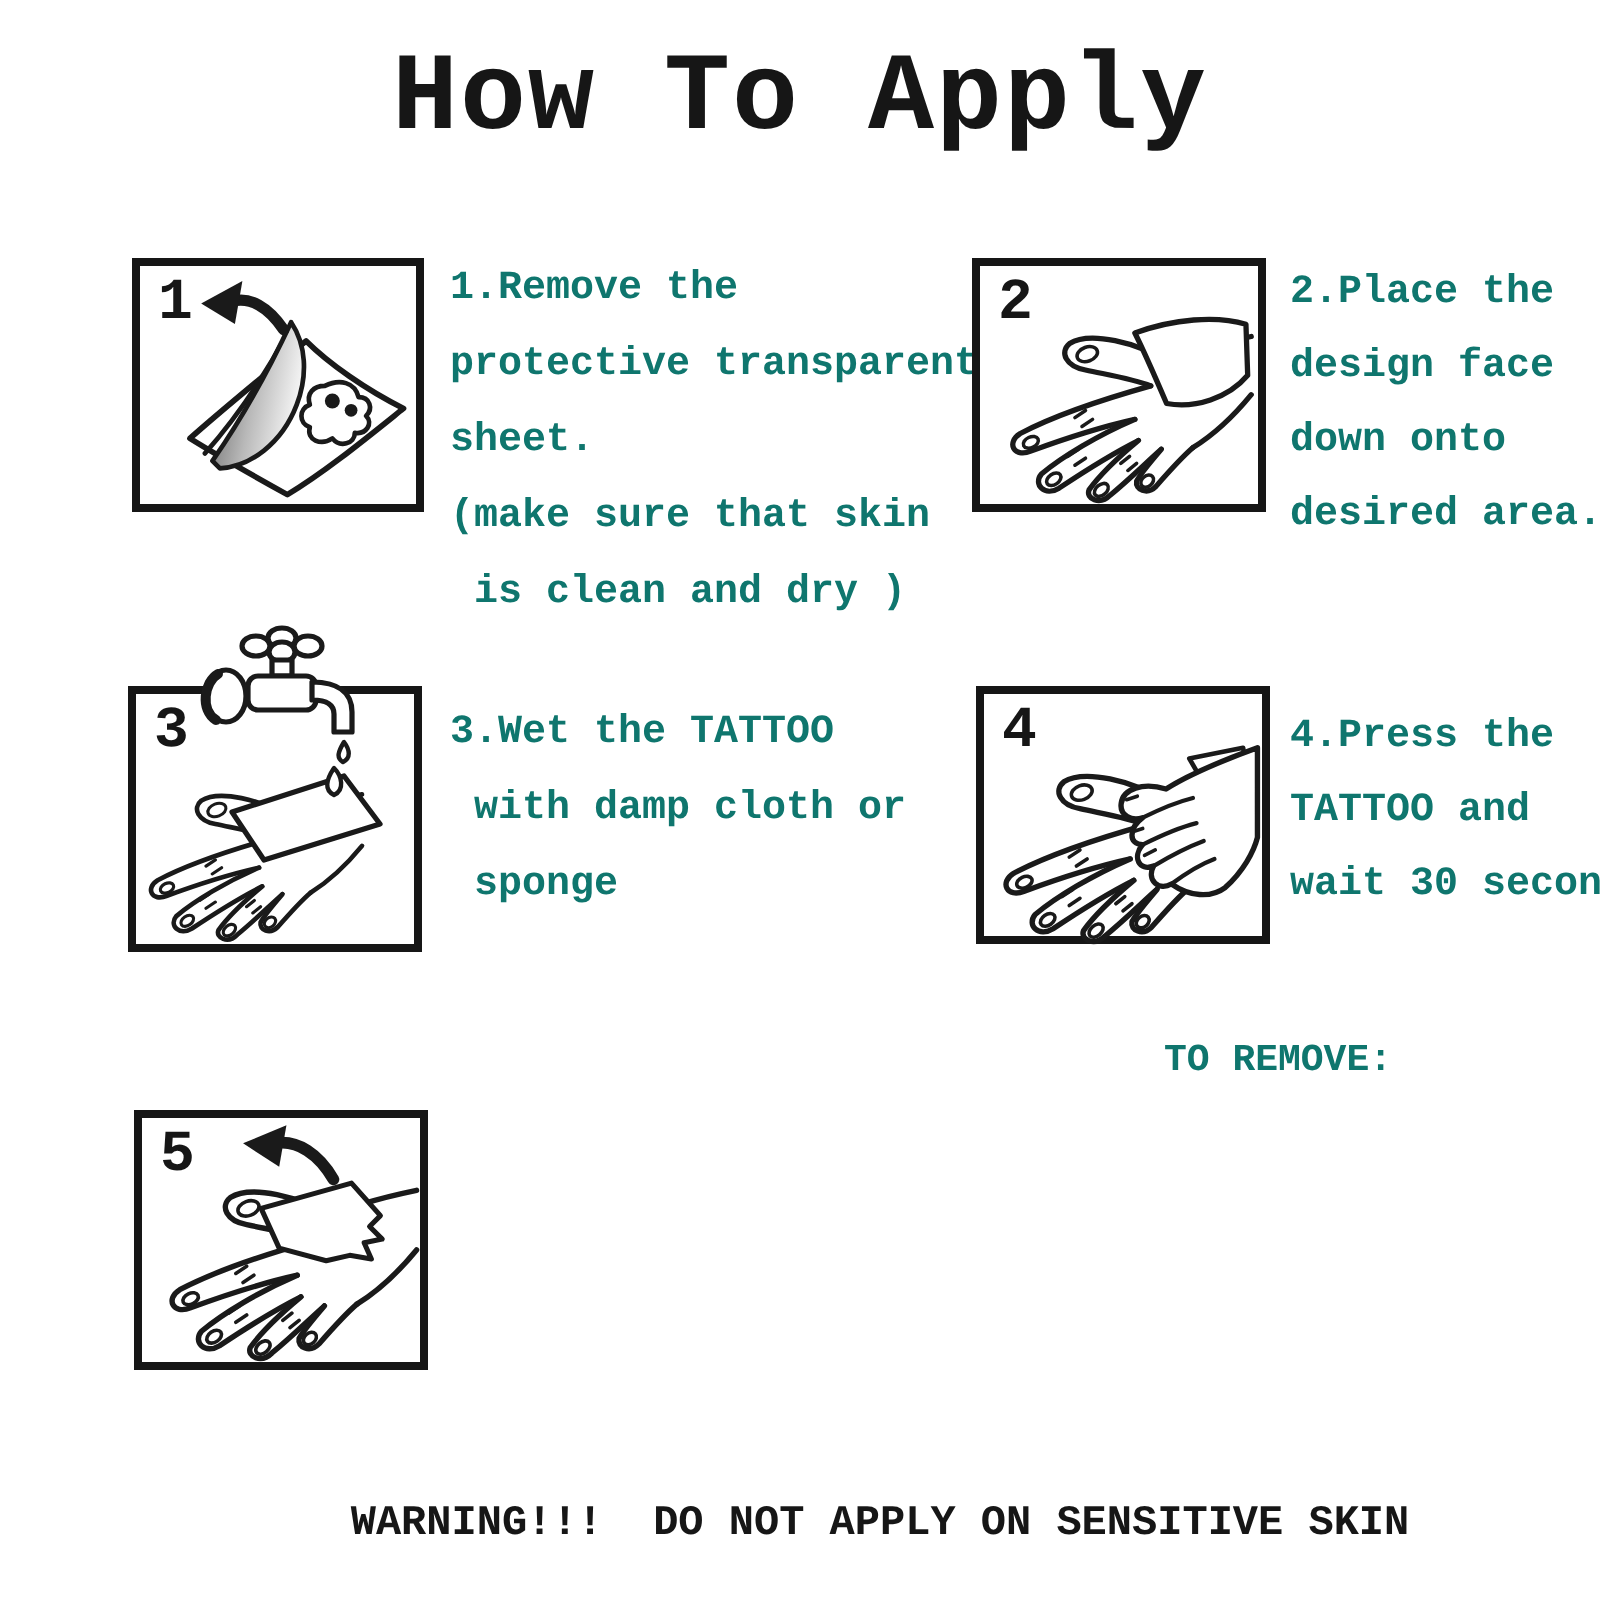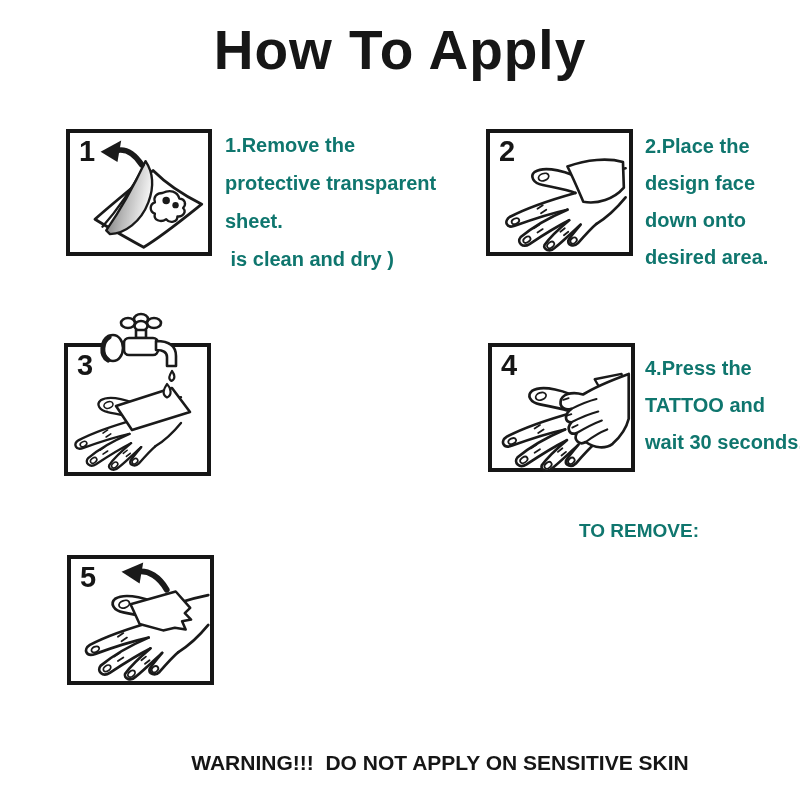--- a/index.html
+++ b/index.html
@@ -1,18 +1,18 @@
 <!DOCTYPE html>
 <html><head>
 <meta charset="utf-8">
 <style>
   html,body{margin:0;padding:0;background:#ffffff;overflow:hidden;}
   #canvas{
     position:relative;width:800px;height:800px;background:#ffffff;
-    font-family:Liberation Sans, sans-serif;color:#1b1b1b;
+    font-family:Liberation Mono, monospace;color:#1b1b1b;
   }
   .title{
     position:absolute;top:18px;left:0;width:800px;text-align:center;
     font-size:55px;font-weight:700;letter-spacing:1px;color:#161616;
   }
   .stepbox{
     position:absolute;box-sizing:border-box;border:4px solid #161616;background:#ffffff;
   }
   .stepnum{
     position:absolute;top:2px;left:9px;font-size:29px;font-weight:700;color:#161616;z-index:3;
@@ -76,20 +76,21 @@
           <path d="M76,34 C68,22 58,16 48,19" fill="none" stroke-width="6"></path>
           <polygon points="54,8 32,20 50,31" fill="#1a1a1a" stroke="none"></polygon>
         </g>
       </g>
     </svg>
   </div>
   <div class="steptext lh38" style="left:225px;top:126px;width:270px;">
       <div class="tline">1.Remove the</div>
       <div class="tline">protective transparent</div>
       <div class="tline">sheet.</div>
+      <div class="tline">(make sure that skin</div>
       <div class="tline"> is clean and dry )</div>
     </div>
 
   <div class="stepbox" style="left:486px;top:129px;width:147px;height:127px;">
     <div class="stepnum">2</div>
     <svg class="art" width="139" height="119" viewBox="0 0 150 135">
       <use href="#hand"></use>
       <path d="M84,38 C106,30 130,28 147,33 L148,62 C137,75 118,81 102,78 C96,64 90,50 84,38 Z" fill="#ffffff" stroke="#1a1a1a" stroke-width="3" stroke-linejoin="round"></path>
     </svg>
   </div>
@@ -117,20 +118,25 @@
           <path d="M41,23 C34,27 32,41 40,46" fill="none" stroke-width="5"></path>
           <path d="M88,27 C102,27 108,33 108,42 L108,52 L99,52 L99,43 C99,38 95,36 88,36 Z" fill="#ffffff"></path>
         </g>
         <g fill="#ffffff">
           <path d="M104,57 C101,62 100,65 103.5,67 C107.5,65 107,61 104,57 Z" stroke-width="2.2"></path>
           <path d="M99,70 C95,76 94,81 99,83.5 C104.5,81 103,74 99,70 Z" stroke-width="2.2"></path>
         </g>
       </g>
     </svg>
   </div>
+  <div class="steptext lh38" style="left:225px;top:348px;width:270px;">
+      <div class="tline">3.Wet the TATTOO</div>
+      <div class="tline"> with damp cloth or</div>
+      <div class="tline"> sponge</div>
+    </div>
 
   <div class="stepbox" style="left:488px;top:343px;width:147px;height:129px;">
     <div class="stepnum">4</div>
     <svg class="art" width="139" height="121" viewBox="0 0 150 135">
       <use href="#hand" transform="translate(-5,5)"></use>
       <path d="M112,36 L142,30 L147,60 L127,62 Z" fill="#ffffff" stroke="#1a1a1a" stroke-width="2.6" stroke-linejoin="round"></path>
       <g stroke="#1a1a1a" stroke-width="3" fill="#ffffff" stroke-linecap="round" stroke-linejoin="round">
         <path d="M150,30 C128,38 110,46 99,53 C86,49 75,53 74,61 C73,68 80,71 86,69 C78,75 78,84 86,84 C80,91 84,99 92,96 C88,104 95,110 102,106 C112,113 124,114 132,108 C142,99 148,88 150,80 Z"></path>
         <path d="M86,69 C96,64 106,60 114,58 M86,84 C98,78 108,74 116,72 M92,96 C102,90 112,85 120,82 M102,106 C110,100 118,95 126,92" fill="none" stroke-width="2.4"></path>
         <path d="M77,59 l6,-2 M80,77 l6,-2 M87,90 l6,-3" fill="none" stroke-width="2"></path>

